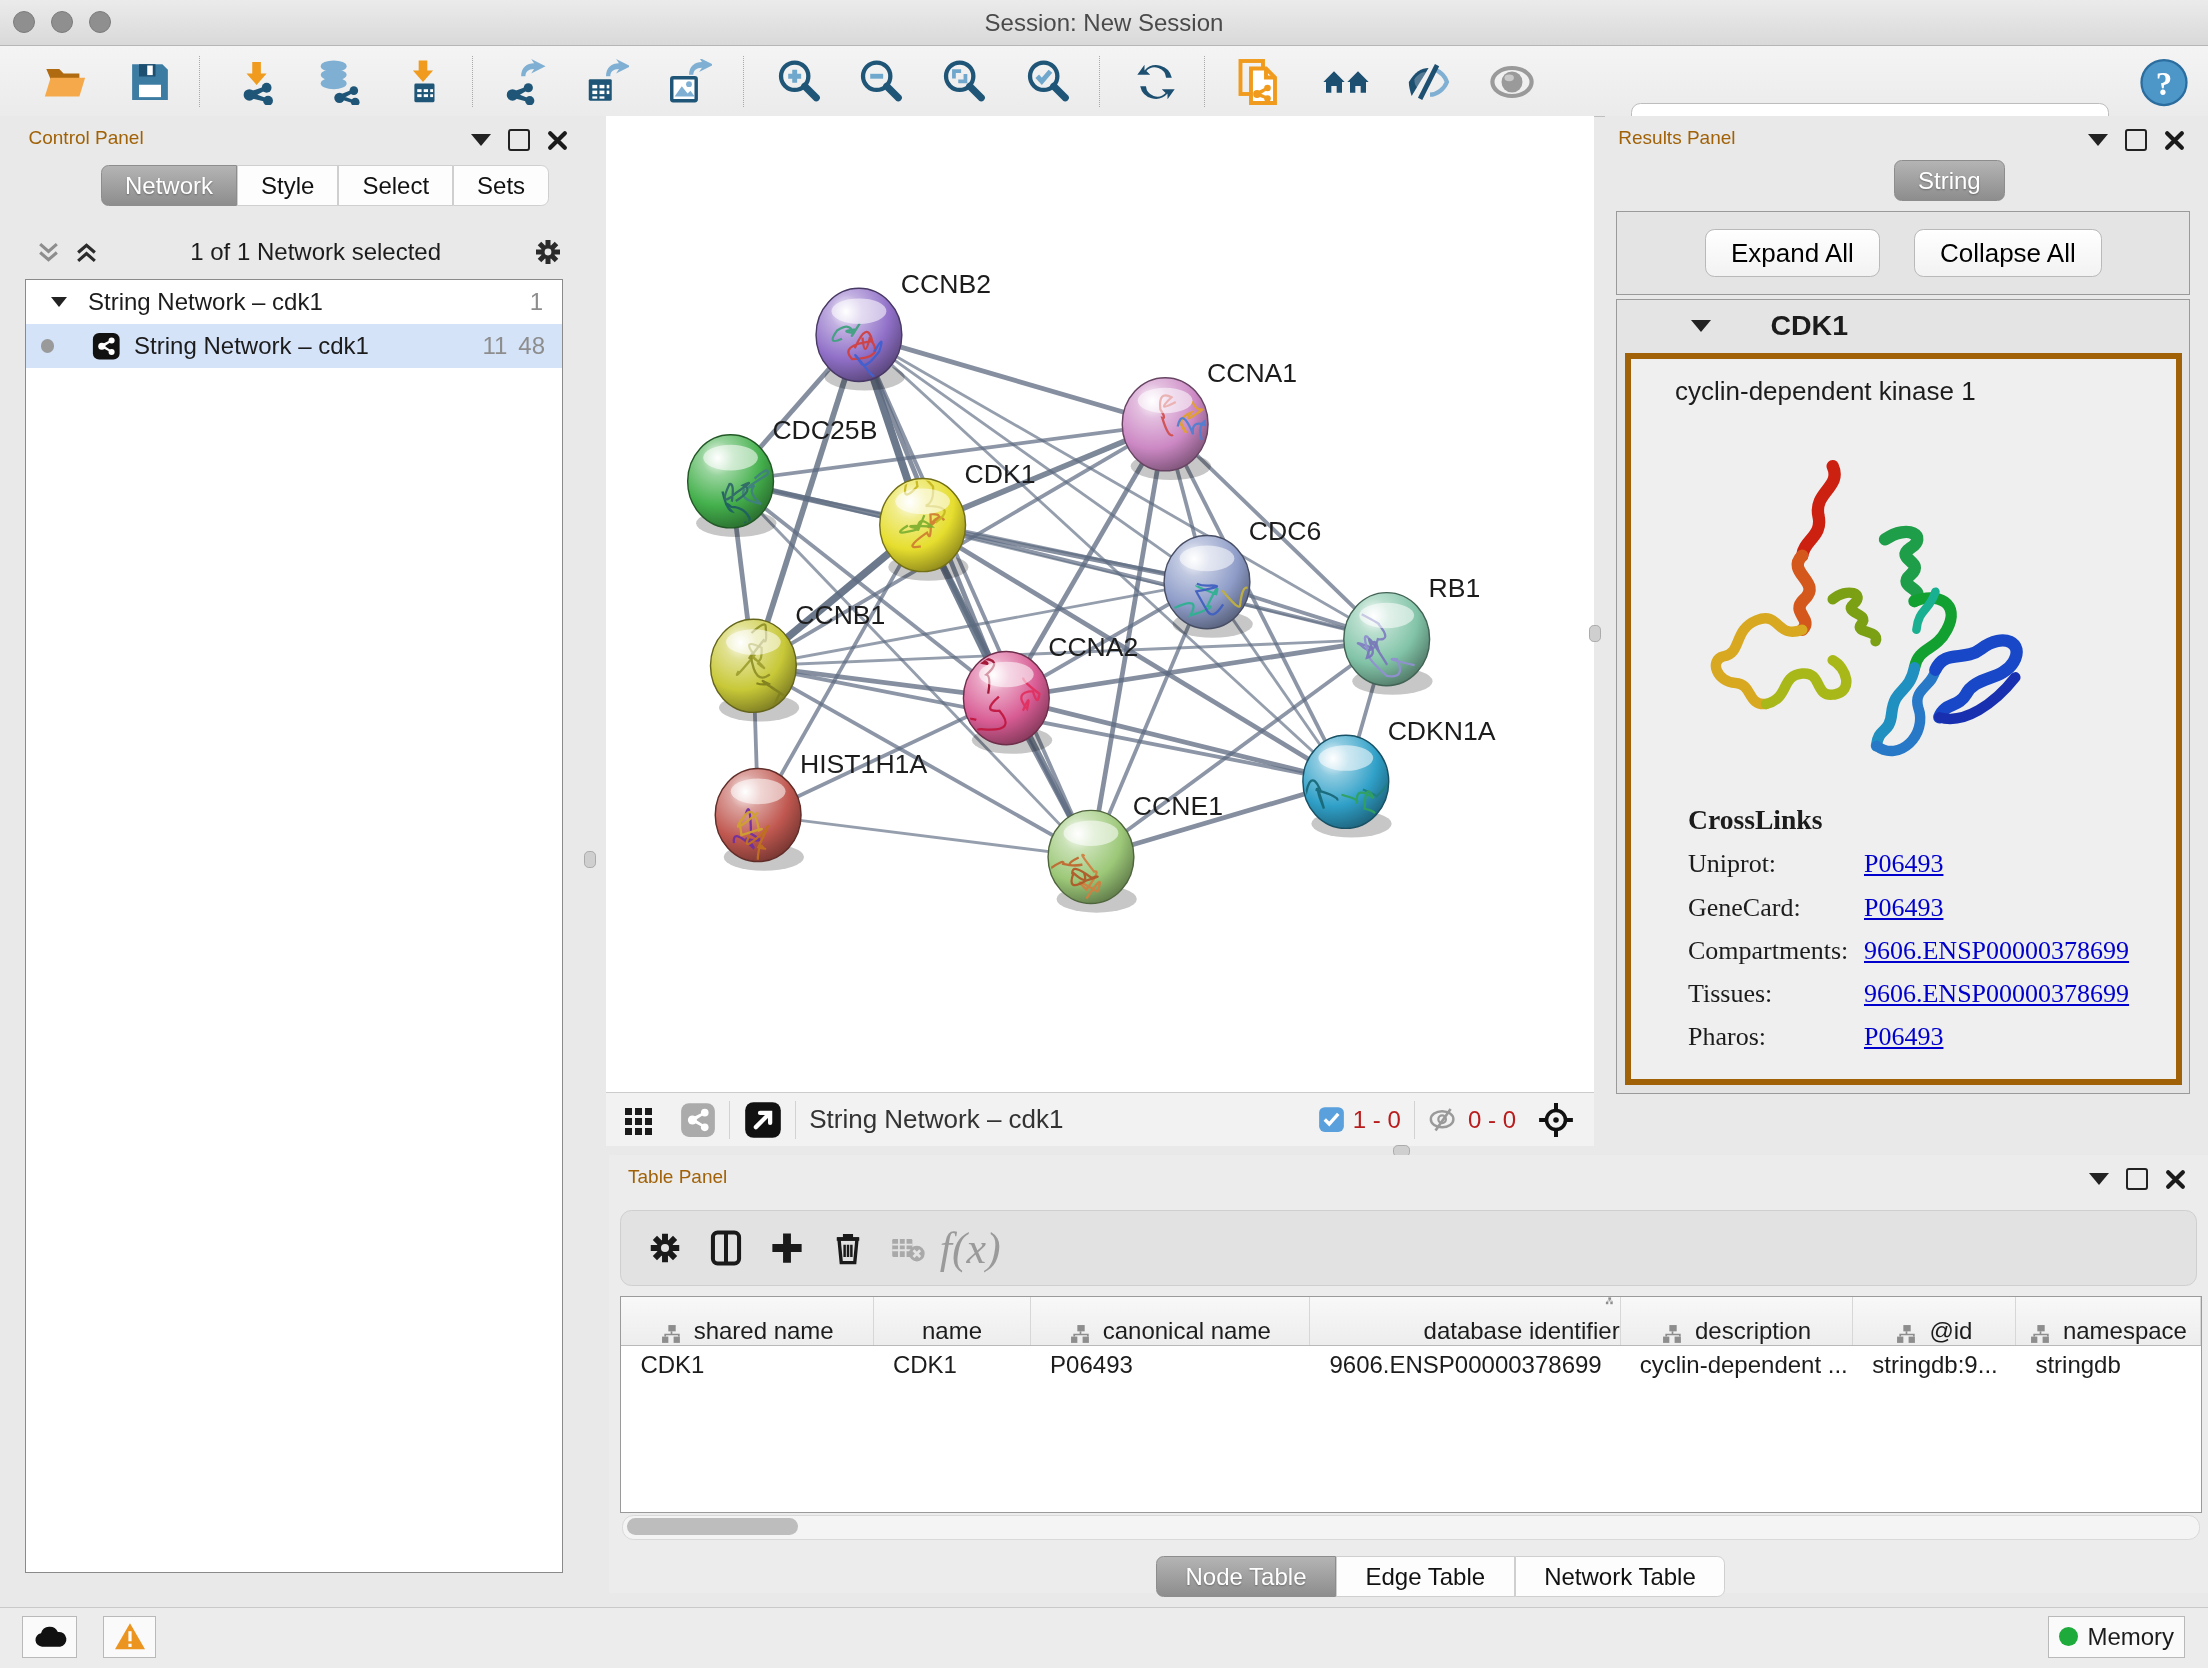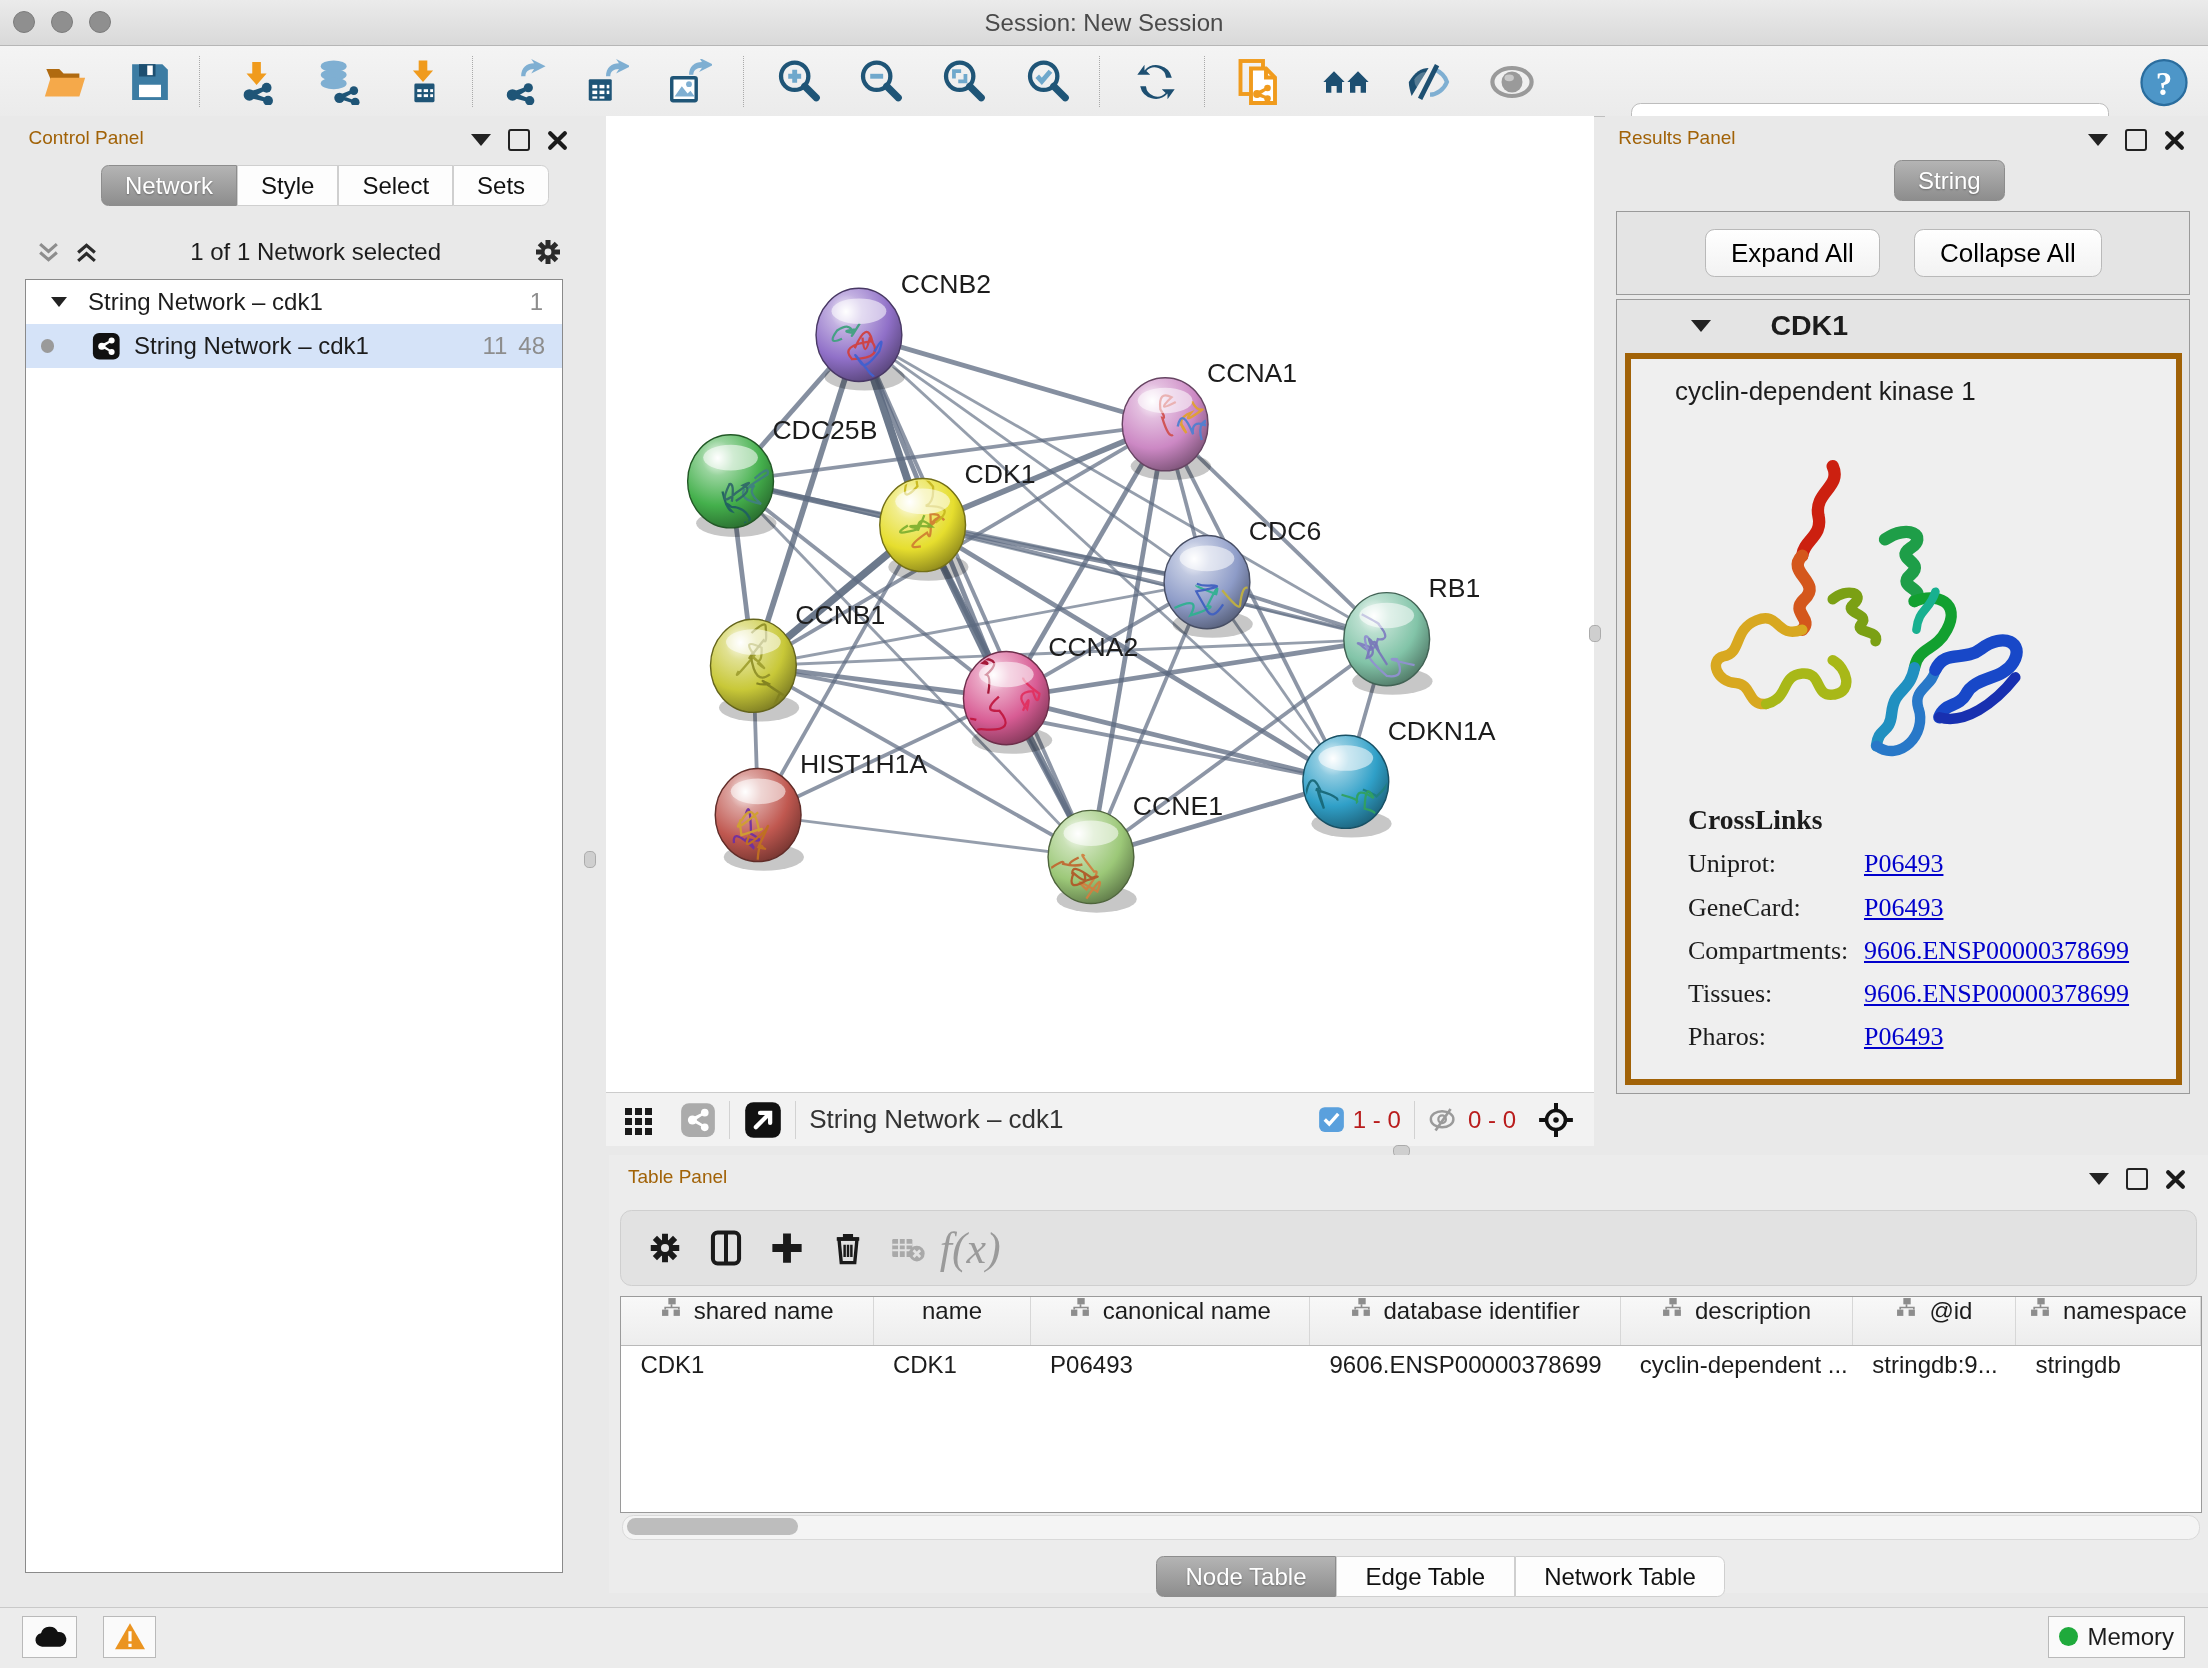--- a/index.html
+++ b/index.html
@@ -69,21 +69,21 @@
   .cl-link{color:#0000cc;text-decoration:underline;cursor:pointer;}
   
   .table-panel{left:609px;top:1155px;width:1600px;height:438px;background:#ececec;}
   .tp-toolbar{position:absolute;left:11.4px;top:55px;width:1577px;height:76px;background:#e2e2e2;
     border:1px solid #cfcfcf;border-radius:11.4px;display:flex;align-items:center;box-sizing:border-box;}
   .tp-tbtn{width:61px;height:61px;display:flex;align-items:center;justify-content:center;cursor:pointer;}
   .tablebox{position:absolute;left:11.4px;top:141px;width:1582px;height:217px;background:#fff;
     border:1px solid #9a9a9a;box-sizing:border-box;overflow:hidden;}
   .thead{display:flex;height:48px;background:linear-gradient(#f8f8f8,#ededed);
     border-bottom:1.9px solid #b9b9b9;}
-  .th{display:flex;align-items:flex-start;justify-content:center;font-size:24px;gap:12px;
+  .th{display:flex;align-items:flex-end;justify-content:center;font-size:24px;gap:12px;
     border-right:1px solid #d7d7d7;box-sizing:border-box;overflow:hidden;white-space:nowrap;cursor:pointer;}
   .trow{display:flex;height:38px;align-items:center;}
   .td{font-size:24px;padding-left:19px;box-sizing:border-box;overflow:hidden;white-space:nowrap;}
   .hscroll{position:absolute;left:13.3px;top:360px;width:1576px;height:23px;background:#f4f4f4;
     border:1px solid #d9d9d9;border-radius:11.4px;}
   .hthumb{position:absolute;left:3.8px;top:1.9px;width:171px;height:17px;background:#bdbdbd;border-radius:8.6px;cursor:grab;}
   
   .statusbar{left:0;top:1607px;width:2208px;height:61px;background:#ececec;border-top:1.9px solid #c9c9c9;}
   .sb-btn{position:absolute;top:7.6px;height:42px;background:#fafafa;border:1.9px solid #b9b9b9;
     display:flex;align-items:center;justify-content:center;cursor:pointer;box-sizing:border-box;}
@@ -822,21 +822,21 @@
           <svg width="21" height="21" viewBox="0 0 20 20">
             <g fill="#8d8d8d">
               <rect x="7" y="1" width="7" height="6"></rect>
               <rect x="1" y="12" width="6" height="6"></rect>
               <rect x="12" y="12" width="6" height="6"></rect>
               <path d="M10 7v3M4 12v-2h13v2" fill="none" stroke="#8d8d8d" stroke-width="1.6"></path>
             </g>
           </svg>
           <span>canonical name</span>
         </div>
-        <div class="th" style="width: 312px;">
+        <div class="th" style="width: 312px; flex-direction: column;">
           <svg width="21" height="21" viewBox="0 0 20 20">
             <g fill="#8d8d8d">
               <rect x="7" y="1" width="7" height="6"></rect>
               <rect x="1" y="12" width="6" height="6"></rect>
               <rect x="12" y="12" width="6" height="6"></rect>
               <path d="M10 7v3M4 12v-2h13v2" fill="none" stroke="#8d8d8d" stroke-width="1.6"></path>
             </g>
           </svg>
           <span>database identifier</span>
         </div>

